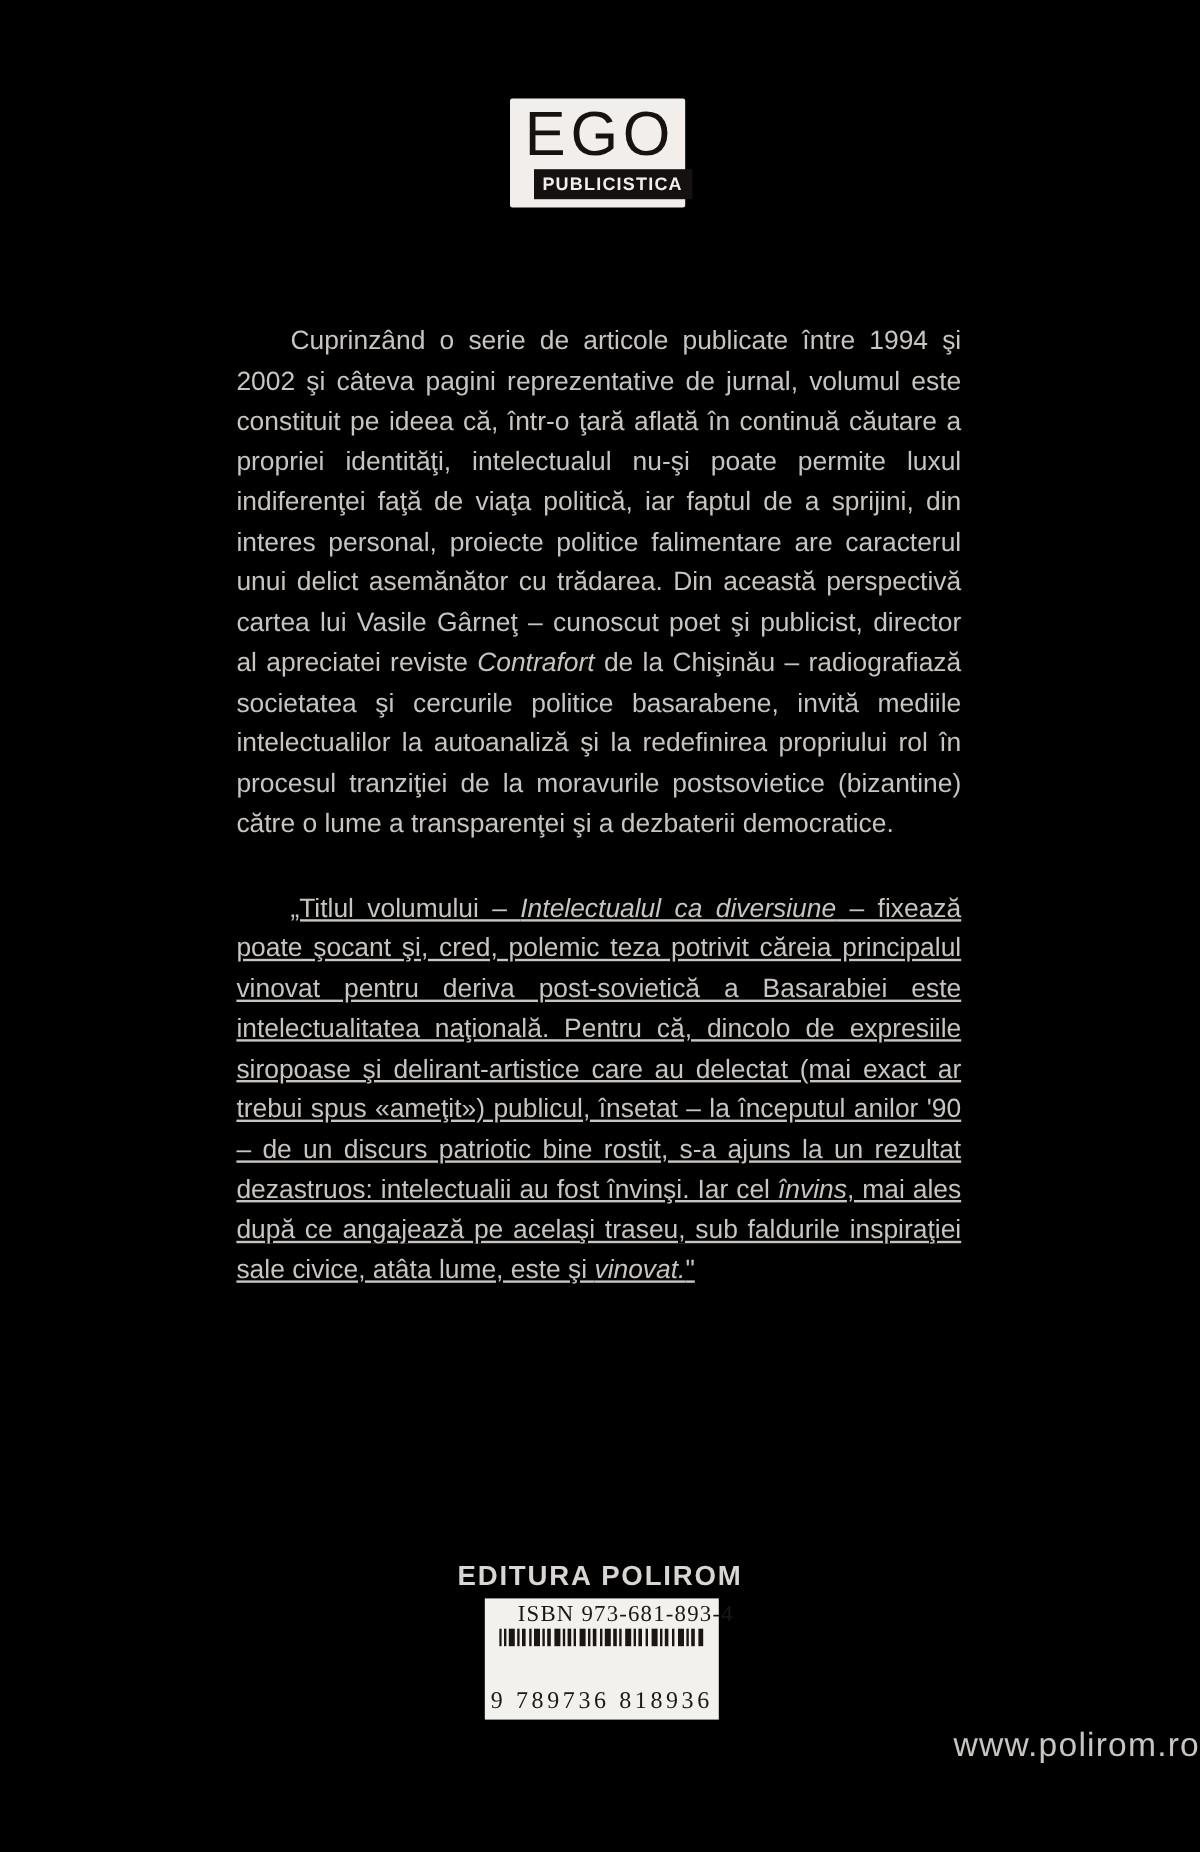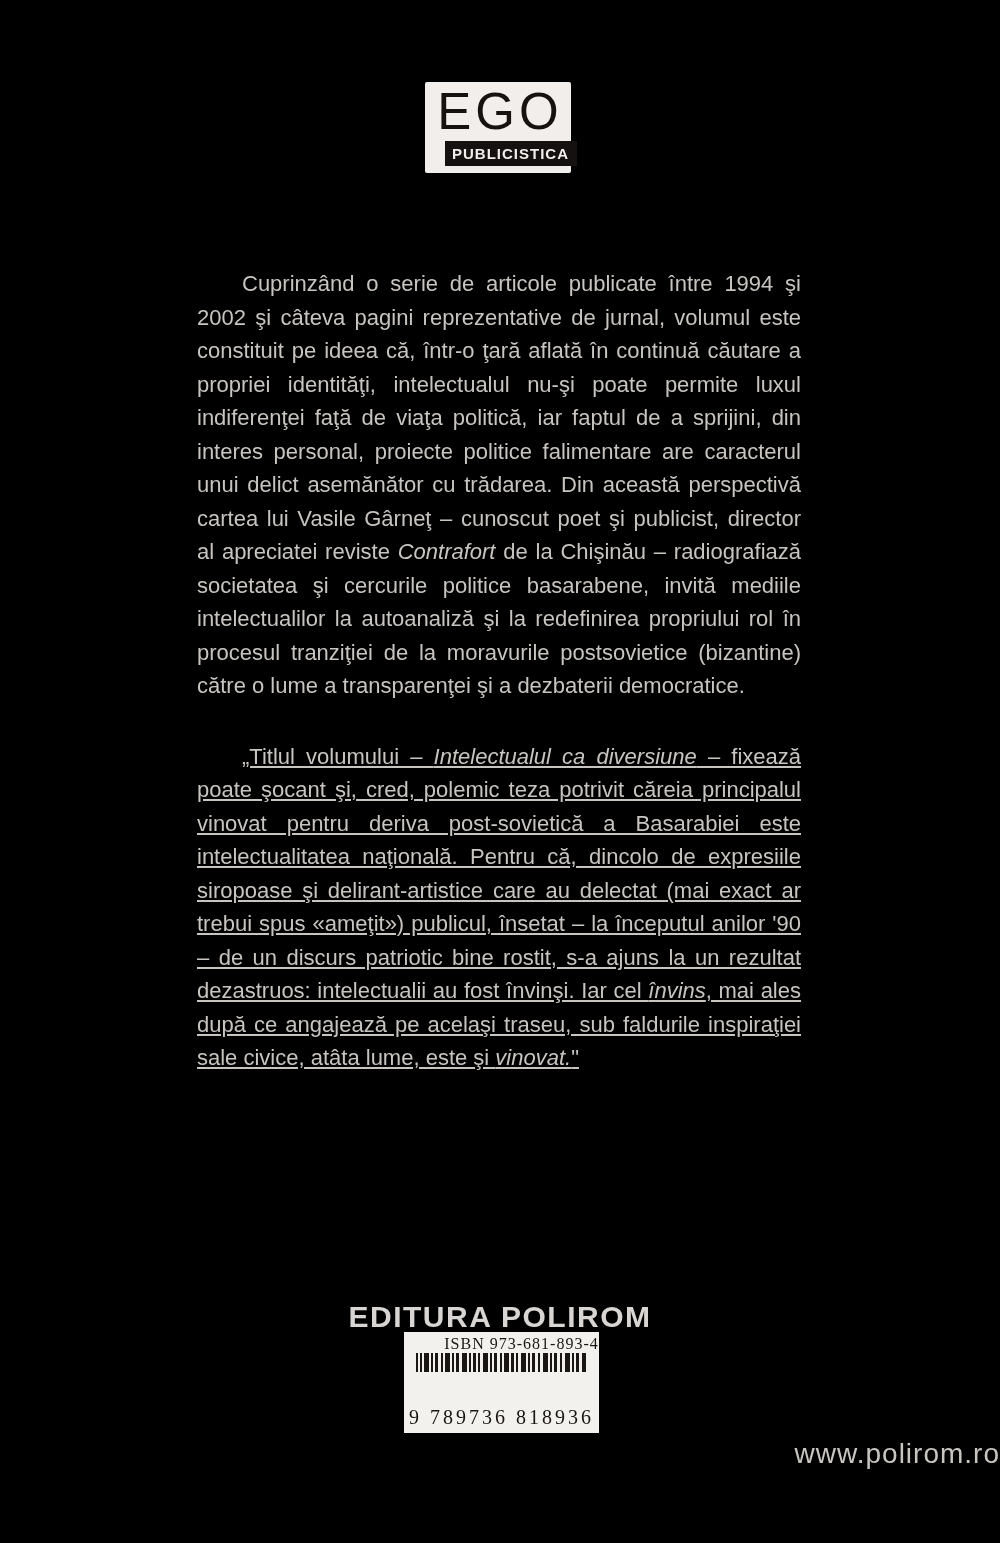--- a/index.html
+++ b/index.html
@@ -100,42 +100,42 @@
     color: #dbd8d5;
   }
 
   
   .publisher {
     position: absolute;
     left: 0;
     top: 1300px;
     width: 1000px;
     text-align: center;
-    font-size: 30px;
+    font-size: 23px;
     font-weight: bold;
     letter-spacing: 1.5px;
     color: #d8d5d2;
   }
   .isbn-box {
     position: absolute;
     left: 404px;
     top: 1332px;
     width: 195px;
     height: 101px;
     background: #f3f1ee;
     box-sizing: border-box;
     display: flex;
     flex-direction: column;
     align-items: center;
     justify-content: space-between;
     padding: 3px 0 4px 0;
   }
   .isbn-label {
     font-family: "Liberation Serif", serif;
-    font-size: 16px;
+    font-size: 19px;
     letter-spacing: 1px;
     color: #1b1713;
     white-space: nowrap;
     margin-left: 40px;
   }
   .barcode {
     display: block;
     width: 172px;
     height: 48px;
   }

